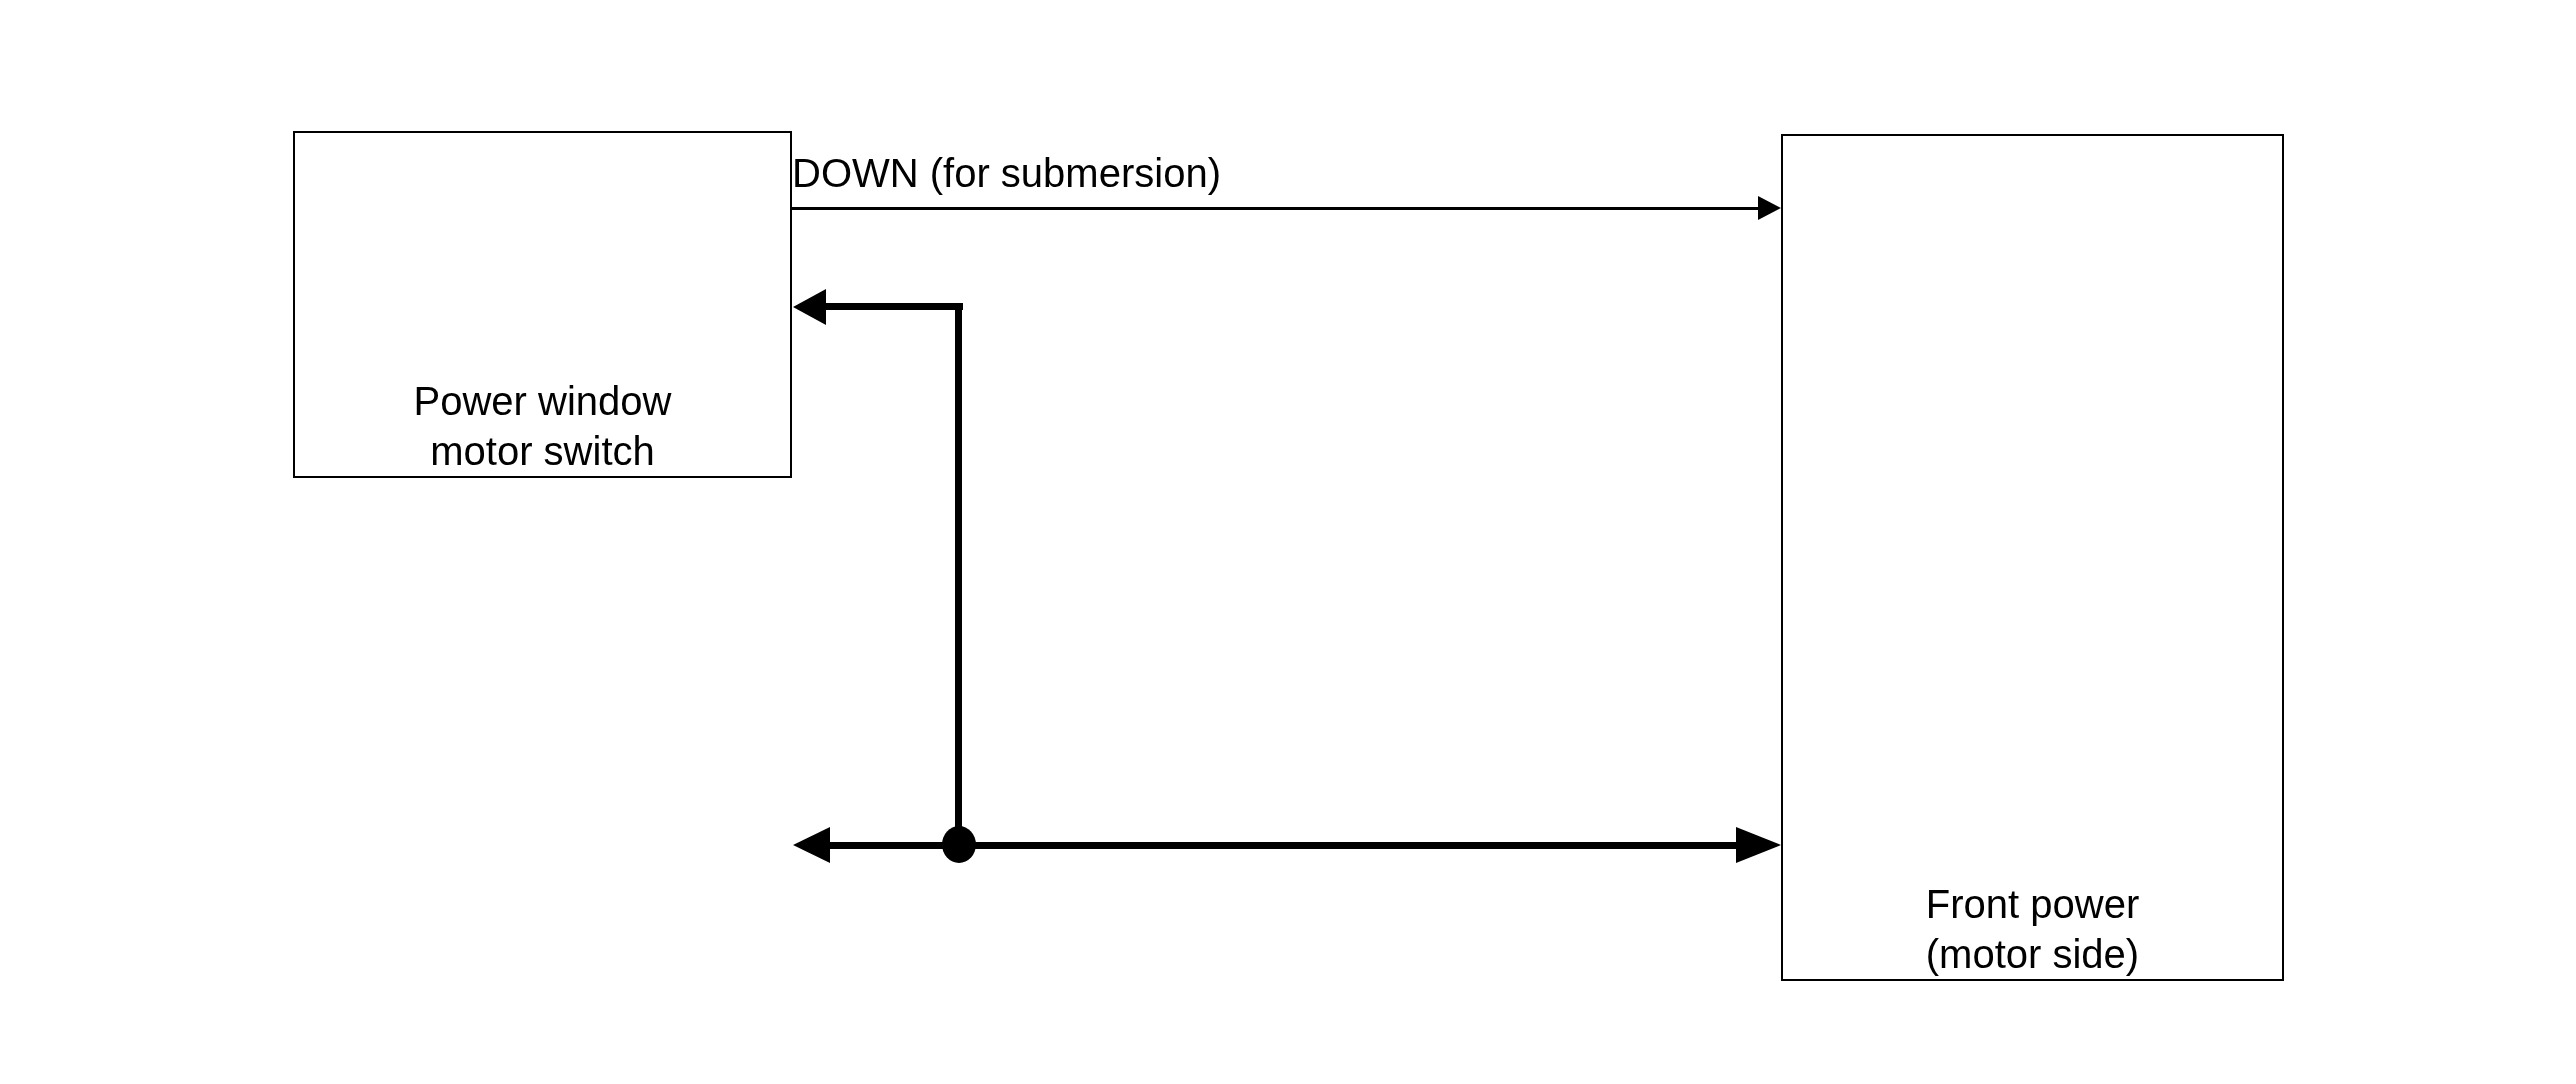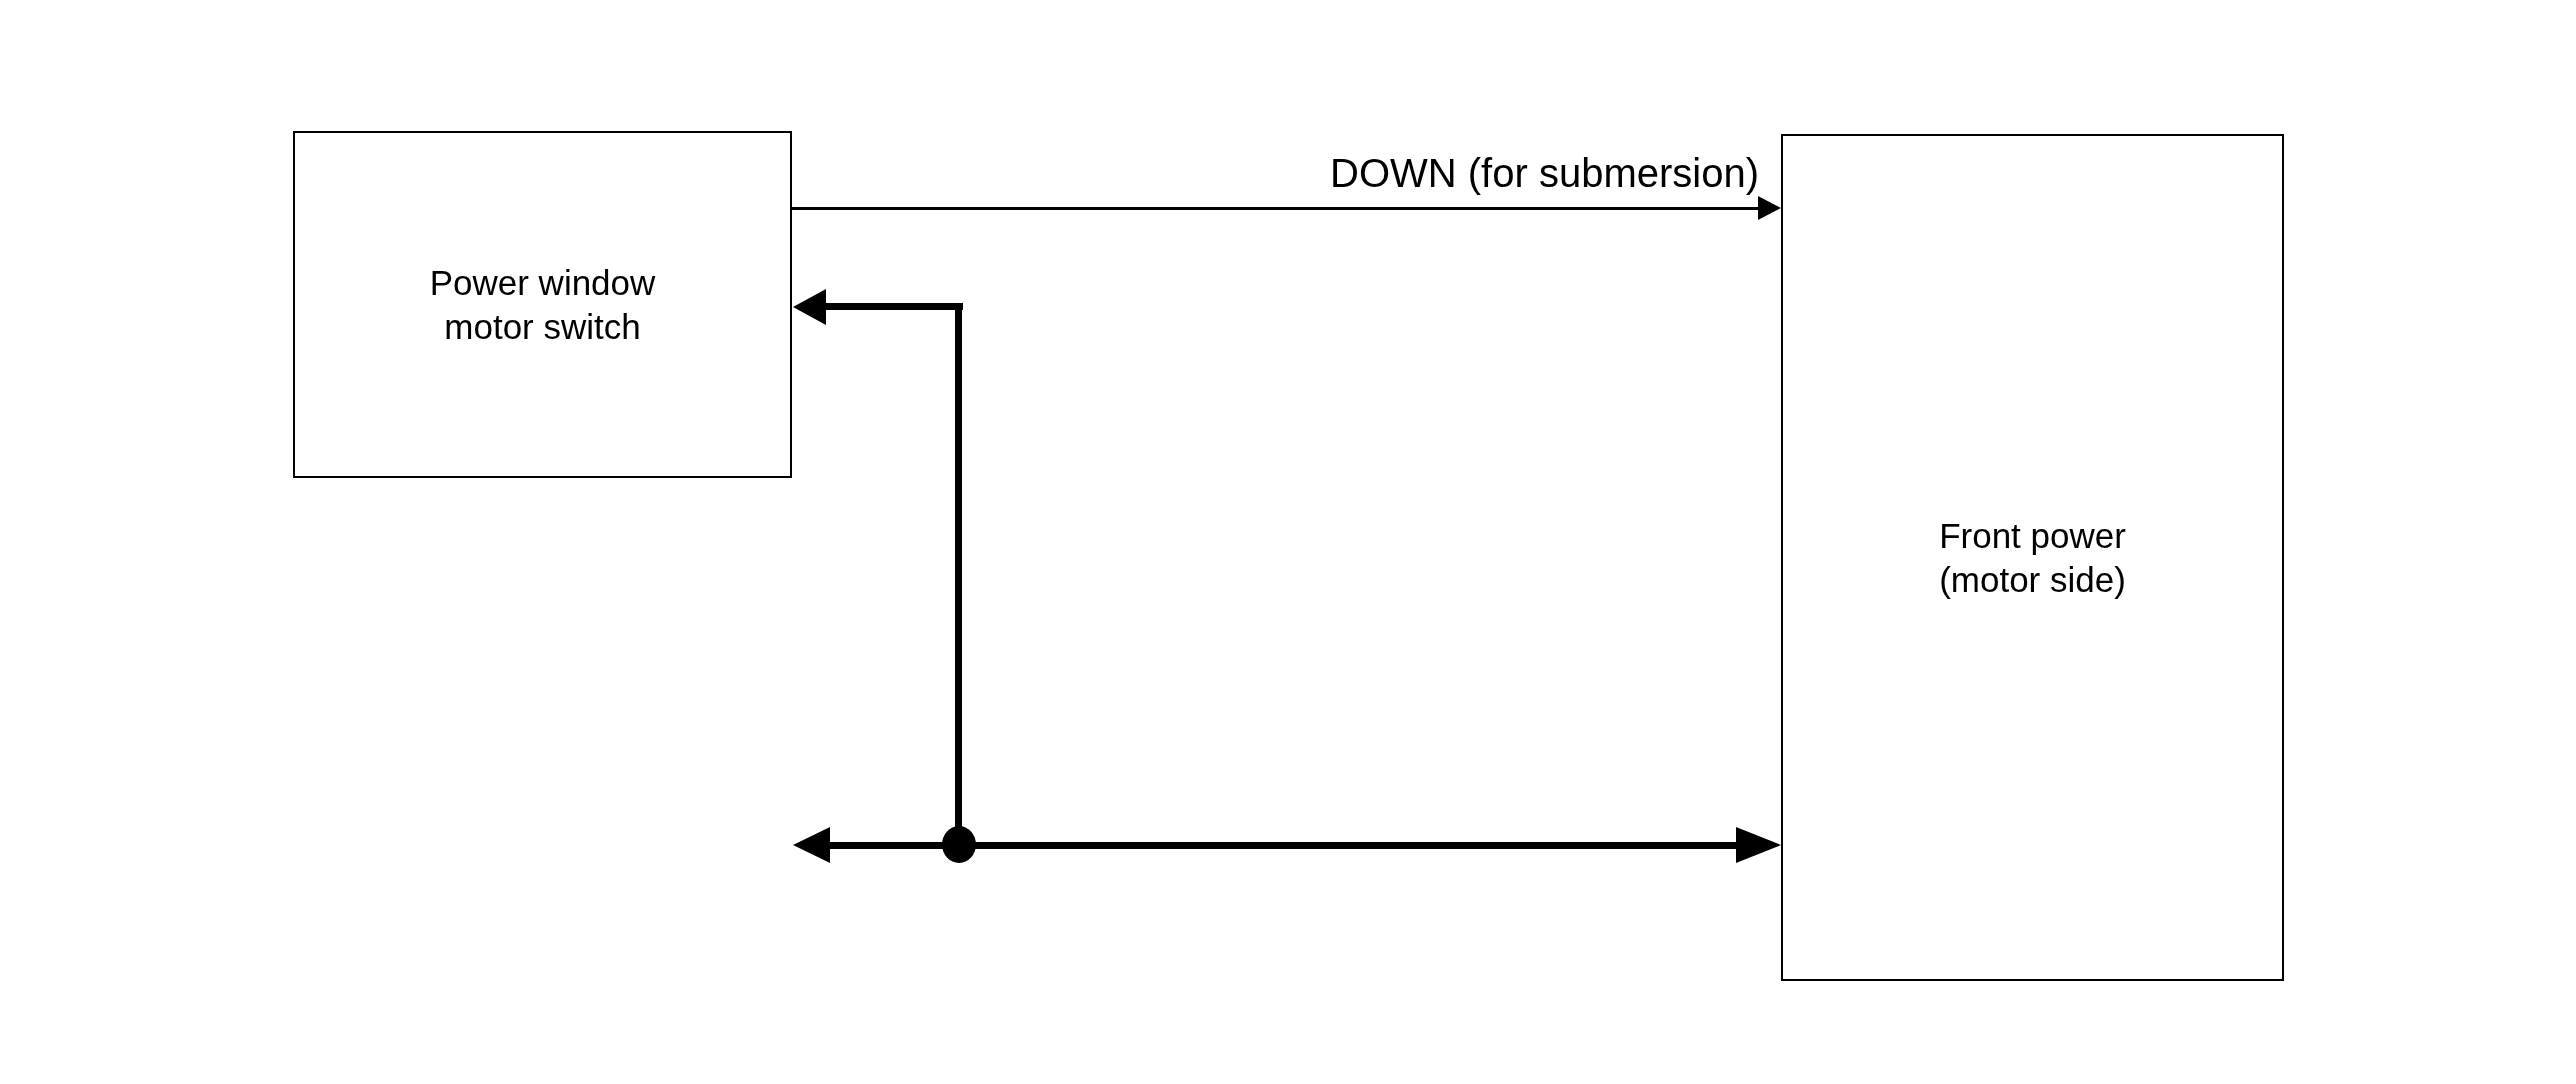--- a/index.html
+++ b/index.html
@@ -13,23 +13,23 @@
     overflow: hidden;
   }
   .node {
     position: absolute;
     box-sizing: border-box;
     border: 2.6px solid var(--line, #000000);
     background: var(--bg, #ffffff);
     display: flex;
     flex-direction: column;
     align-items: center;
-    justify-content: center;
+    justify-content: flex-end;
     text-align: center;
-    font-size: 35px;
+    font-size: 40px;
     line-height: 1.25;
   }
   .hline, .vline {
     position: absolute;
     background: var(--line, #000000);
   }
   .arrowhead {
     position: absolute;
     width: 0;
     height: 0;
@@ -55,21 +55,21 @@
     border-right: 33px solid var(--line, #000000);
   }
   .edge-label {
     position: absolute;
     font-size: 40px;
     line-height: 42px;
     white-space: nowrap;
   }
   #down-label {
     left: 792px; top: 152px; width: 967px;
-    text-align: right;
+    text-align: left;
   }
   #lin-label {
     left: 972px; top: 784px;
   }
   #junction-dot {
     position: absolute;
     left: 942px; top: 826px;
     width: 34px; height: 37px;
     border-radius: 50%;
     background: var(--line, #000000);

